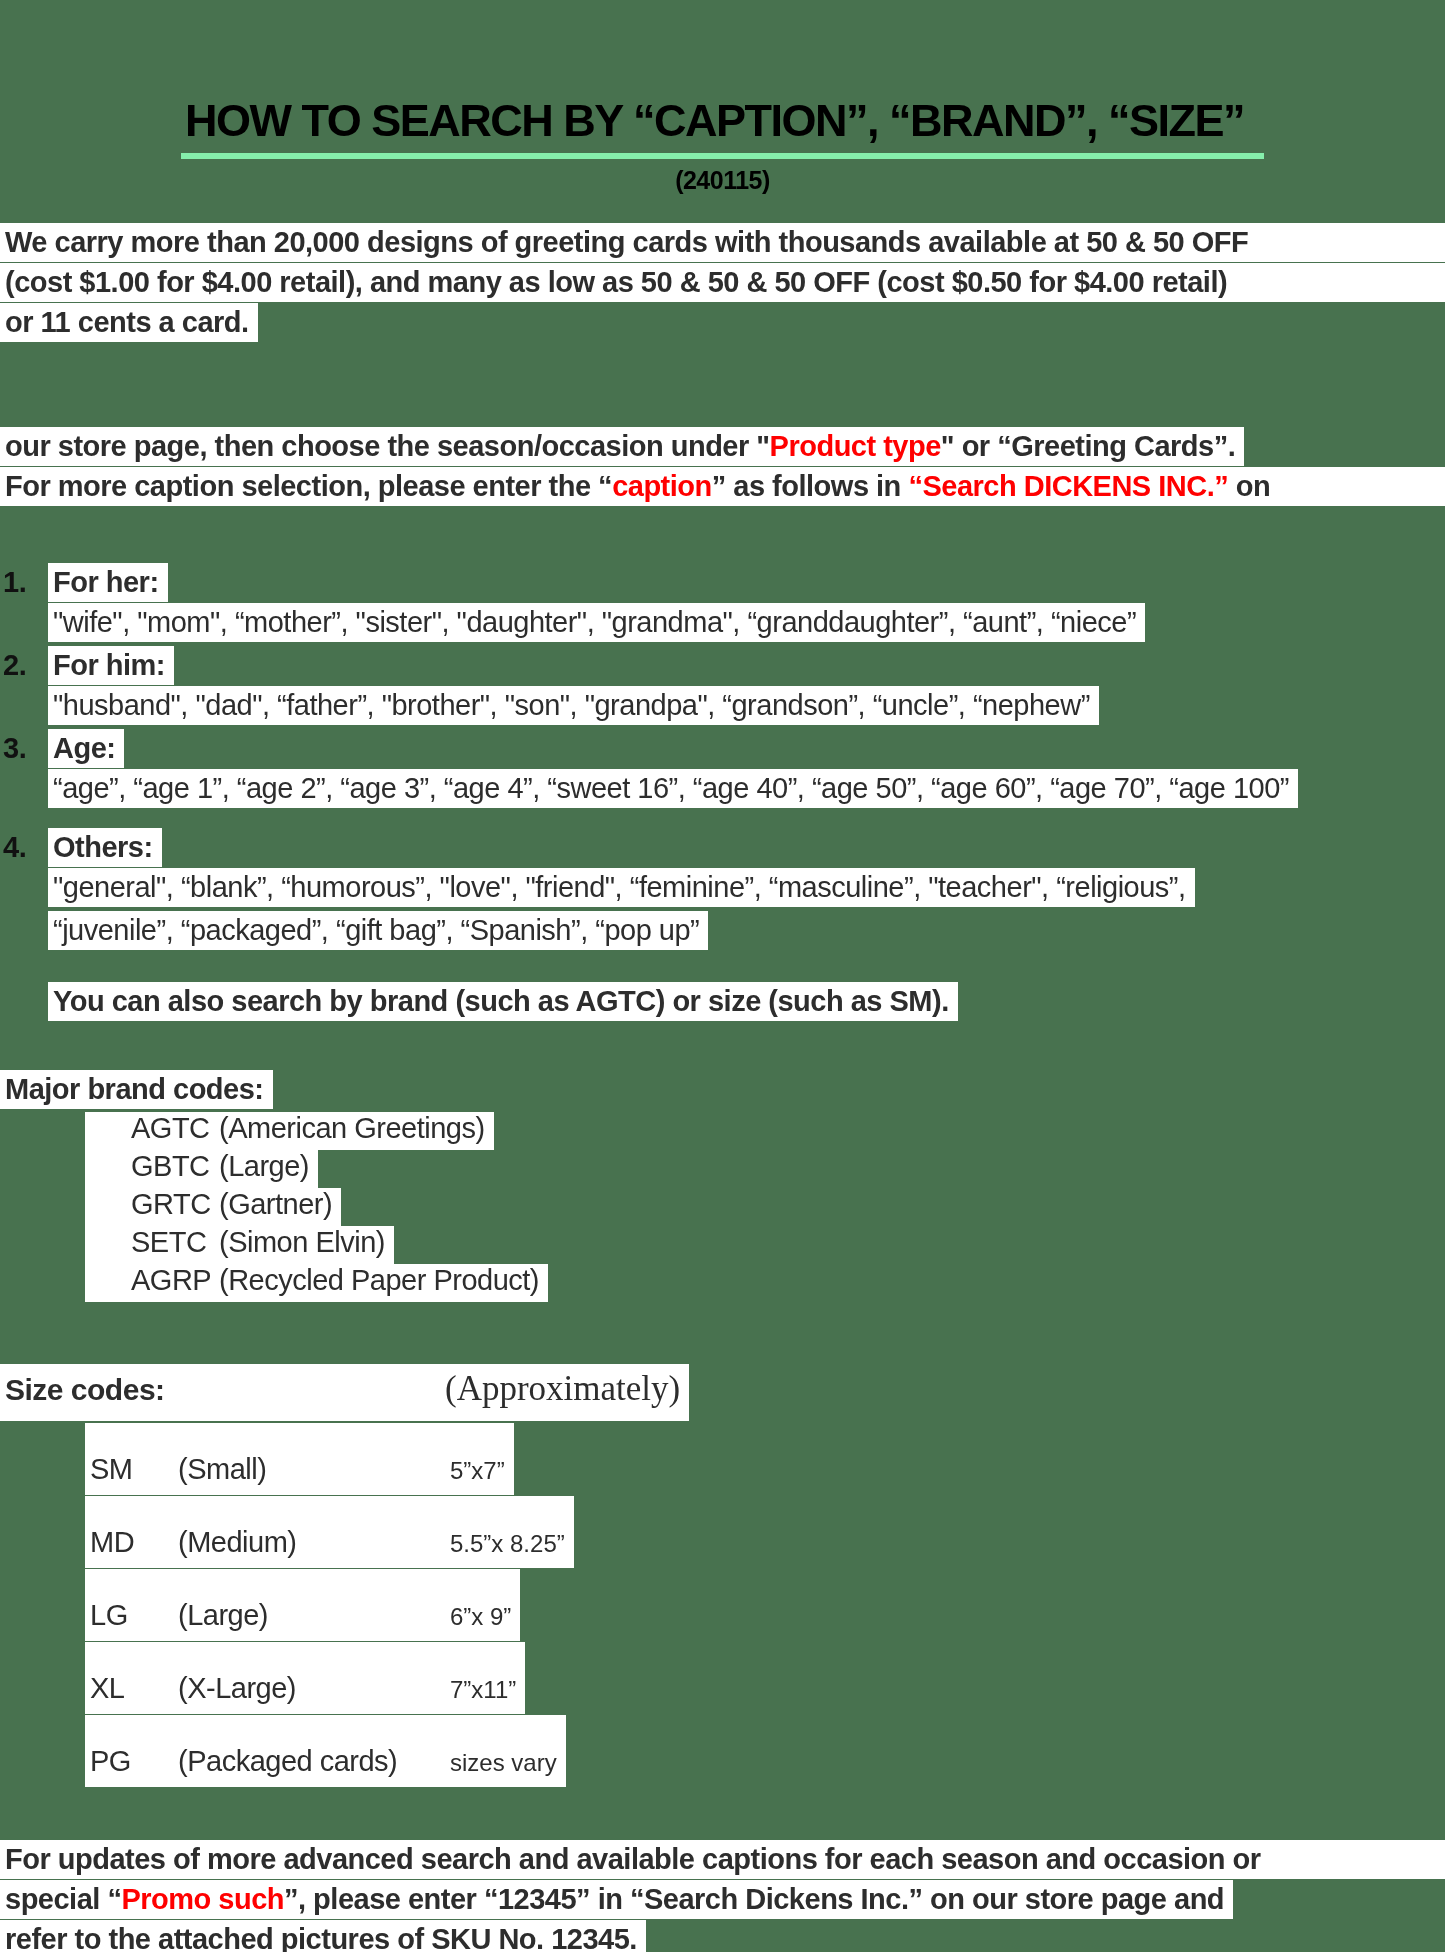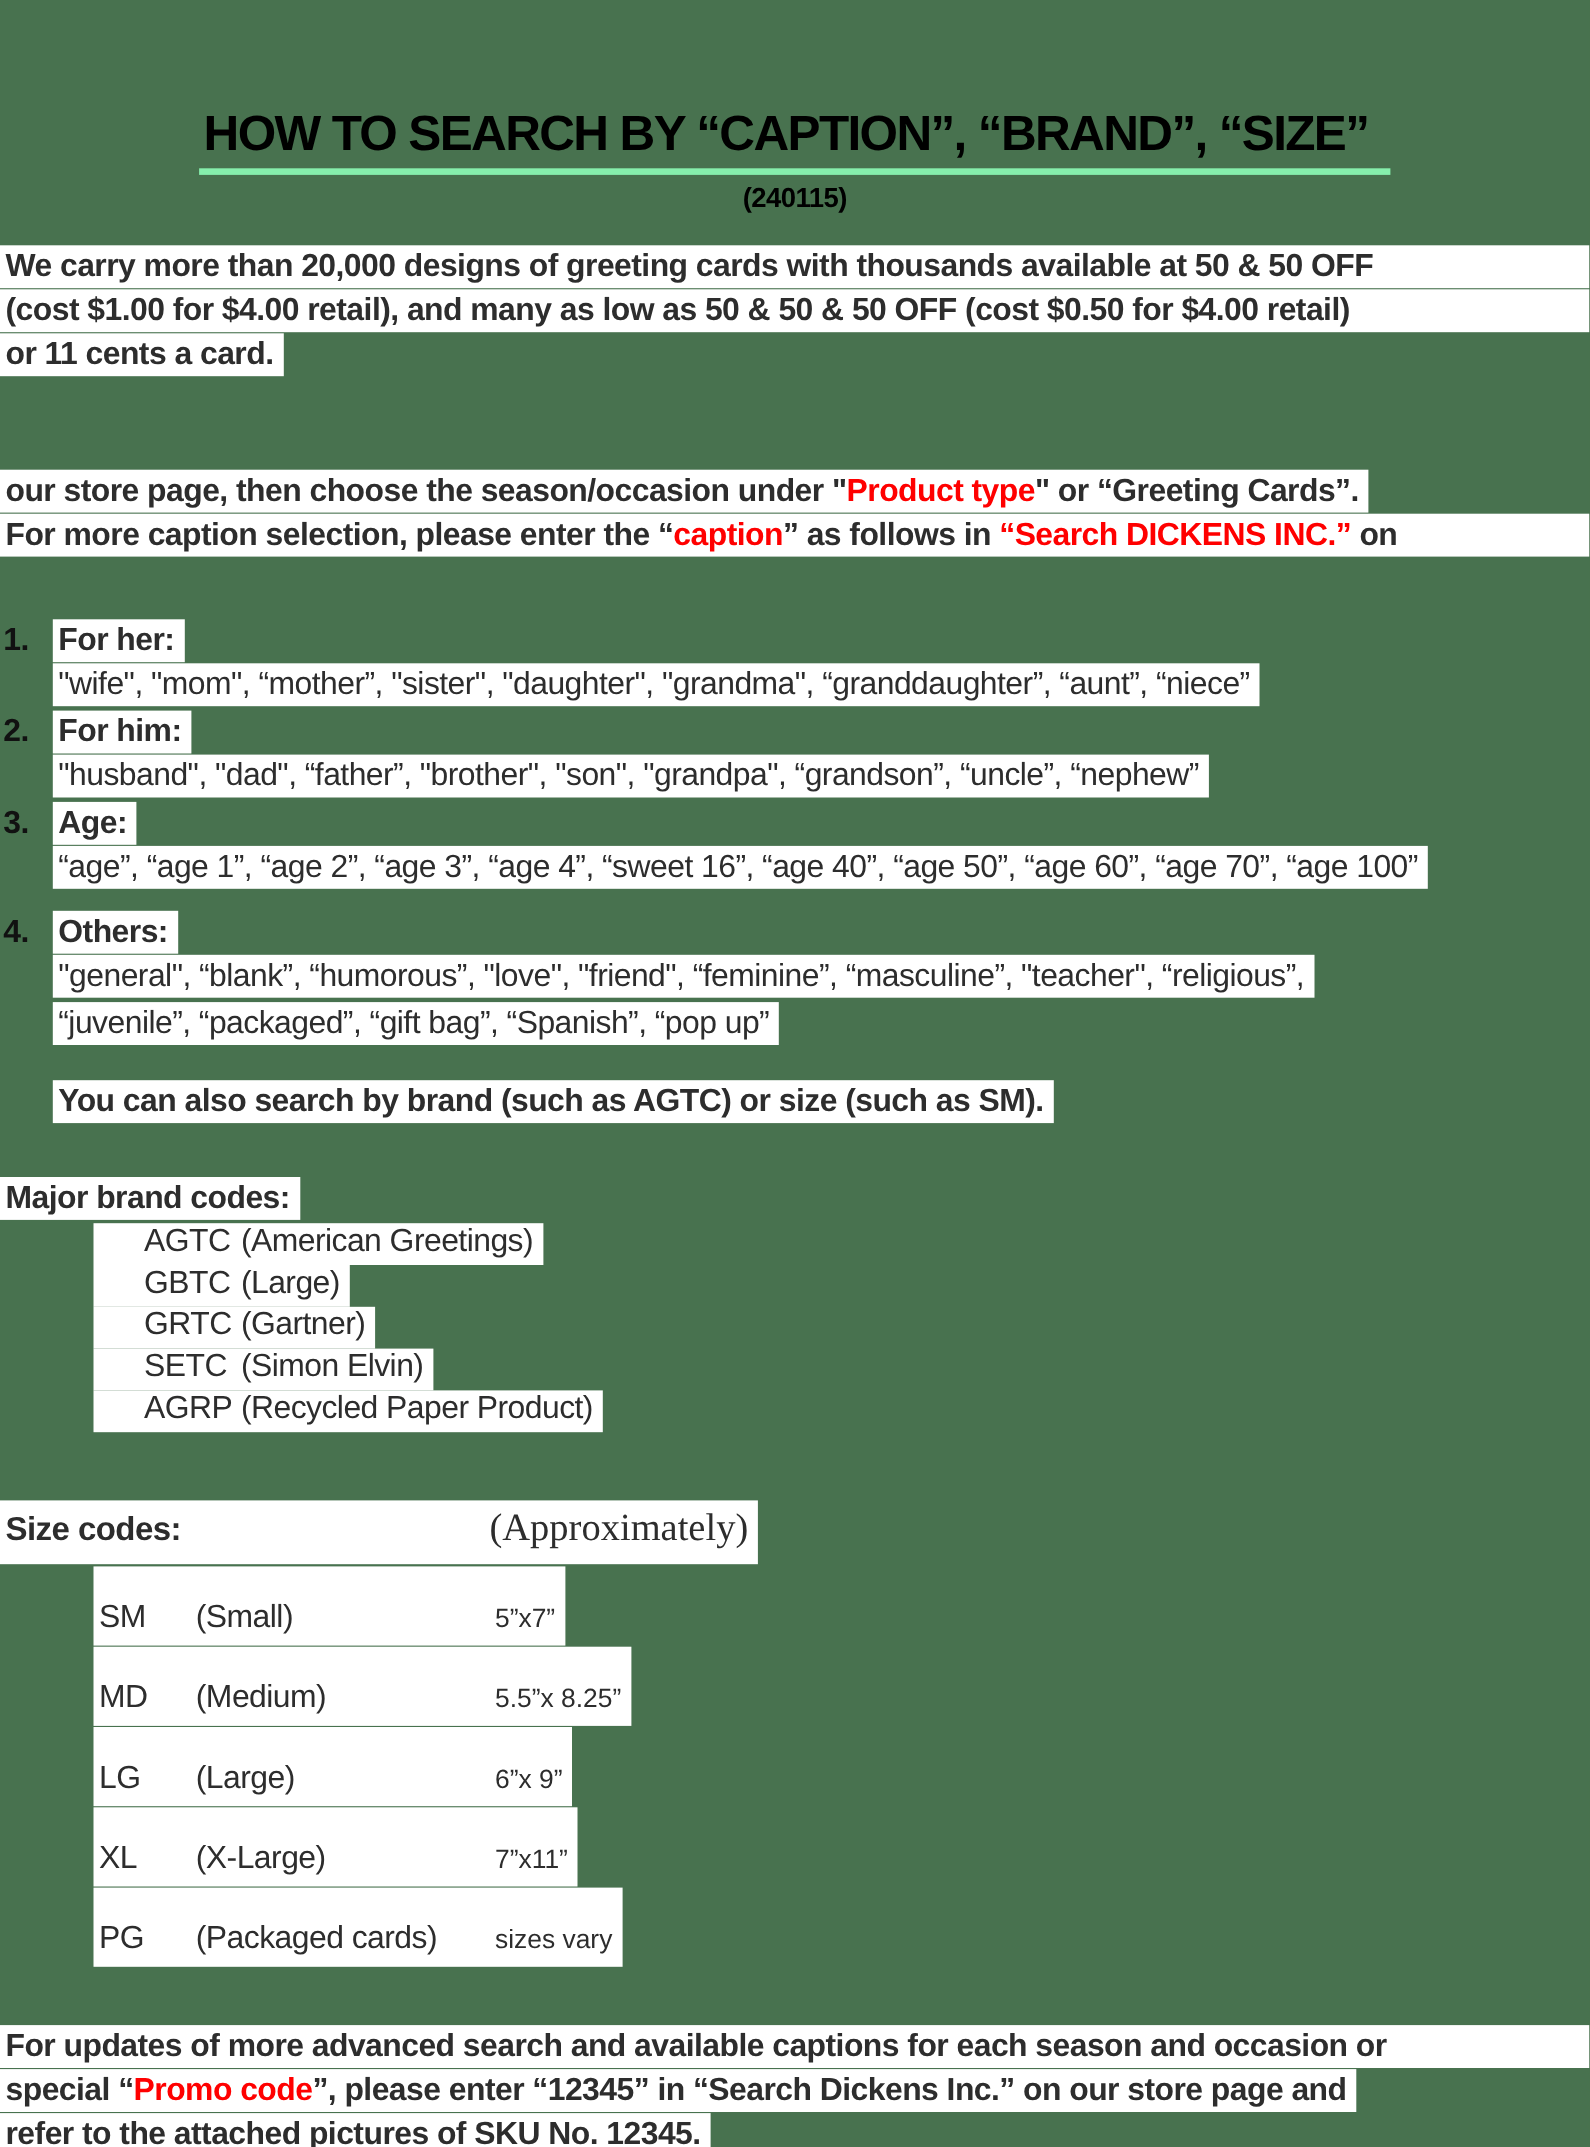--- a/index.html
+++ b/index.html
@@ -169,17 +169,17 @@
     <div class="size-row"><span class="hl"><span class="scode">MD</span><span class="sname">(Medium)</span><span class="ssize">5.5”x 8.25”</span></span></div>
     <div class="size-row"><span class="hl"><span class="scode">LG</span><span class="sname">(Large)</span><span class="ssize">6”x 9”</span></span></div>
     <div class="size-row"><span class="hl"><span class="scode">XL</span><span class="sname">(X-Large)</span><span class="ssize">7”x11”</span></span></div>
     <div class="size-row"><span class="hl"><span class="scode">PG</span><span class="sname">(Packaged cards)</span><span class="ssize">sizes vary</span></span></div>
   </div>
 
   <div class="footer-para fs29">
     <div class="line">
         <span class="hl b edge"><span>For updates of more advanced search and available captions for each season and occasion or</span></span>
       </div>
-    <div class="line"><span class="hl b"><span>special “</span><span class="red">Promo code</span><span>”, please enter “12345” in “Search Dickens Inc.” on our store page and</span></span></div>
+    <div class="line"><span class="hl b"><span>special “</span><span class="red">Promo such</span><span>”, please enter “12345” in “Search Dickens Inc.” on our store page and</span></span></div>
     <div class="line"><span class="hl b"><span>refer to the attached pictures of SKU No. 12345.</span></span></div>
   </div>
 
 </div>
 
 </body></html>

